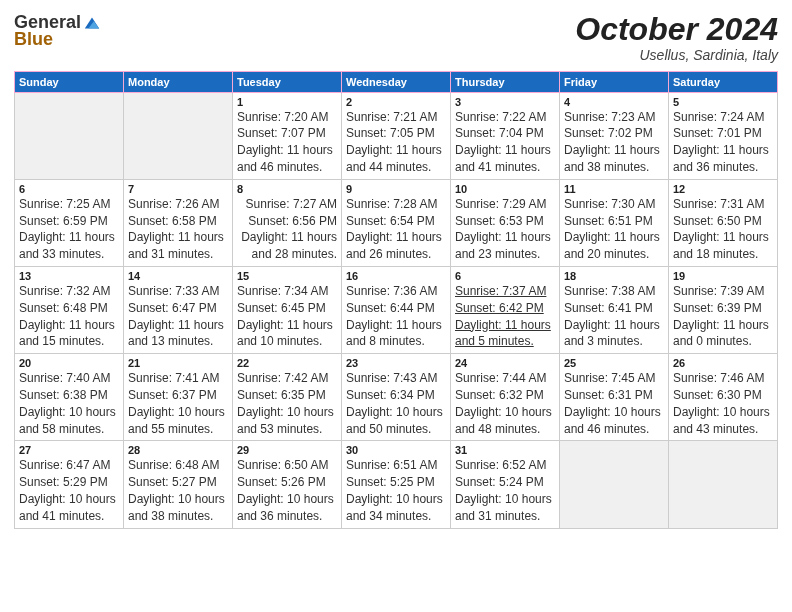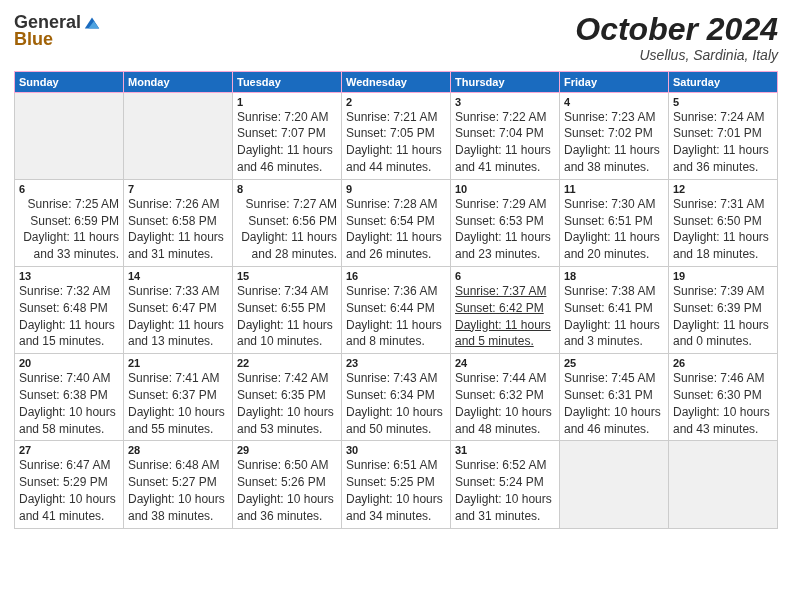--- a/index.html
+++ b/index.html
@@ -166,21 +166,21 @@
           <td>
             <span class="day-num">5</span>
             <div class="day-info" style="white-space: pre-line;">Sunrise: 7:24 AM
 Sunset: 7:01 PM
 Daylight: 11 hours and 36 minutes.</div>
           </td>
         </tr>
         <tr>
           <td>
             <span class="day-num">6</span>
-            <div class="day-info" style="white-space: pre-line; text-align: right;">Sunrise: 7:25 AM
+            <div class="day-info" style="white-space: pre-line;">Sunrise: 7:25 AM
 Sunset: 6:59 PM
 Daylight: 11 hours and 33 minutes.</div>
           </td>
           <td>
             <span class="day-num">7</span>
             <div class="day-info" style="white-space: pre-line;">Sunrise: 7:26 AM
 Sunset: 6:58 PM
 Daylight: 11 hours and 31 minutes.</div>
           </td>
           <td>
@@ -223,21 +223,21 @@
           </td>
           <td>
             <span class="day-num">14</span>
             <div class="day-info" style="white-space: pre-line;">Sunrise: 7:33 AM
 Sunset: 6:47 PM
 Daylight: 11 hours and 13 minutes.</div>
           </td>
           <td>
             <span class="day-num">15</span>
             <div class="day-info" style="white-space: pre-line;">Sunrise: 7:34 AM
-Sunset: 6:55 PM
+Sunset: 6:45 PM
 Daylight: 11 hours and 10 minutes.</div>
           </td>
           <td>
             <span class="day-num">16</span>
             <div class="day-info" style="white-space: pre-line;">Sunrise: 7:36 AM
 Sunset: 6:44 PM
 Daylight: 11 hours and 8 minutes.</div>
           </td>
           <td>
             <span class="day-num">6</span>

